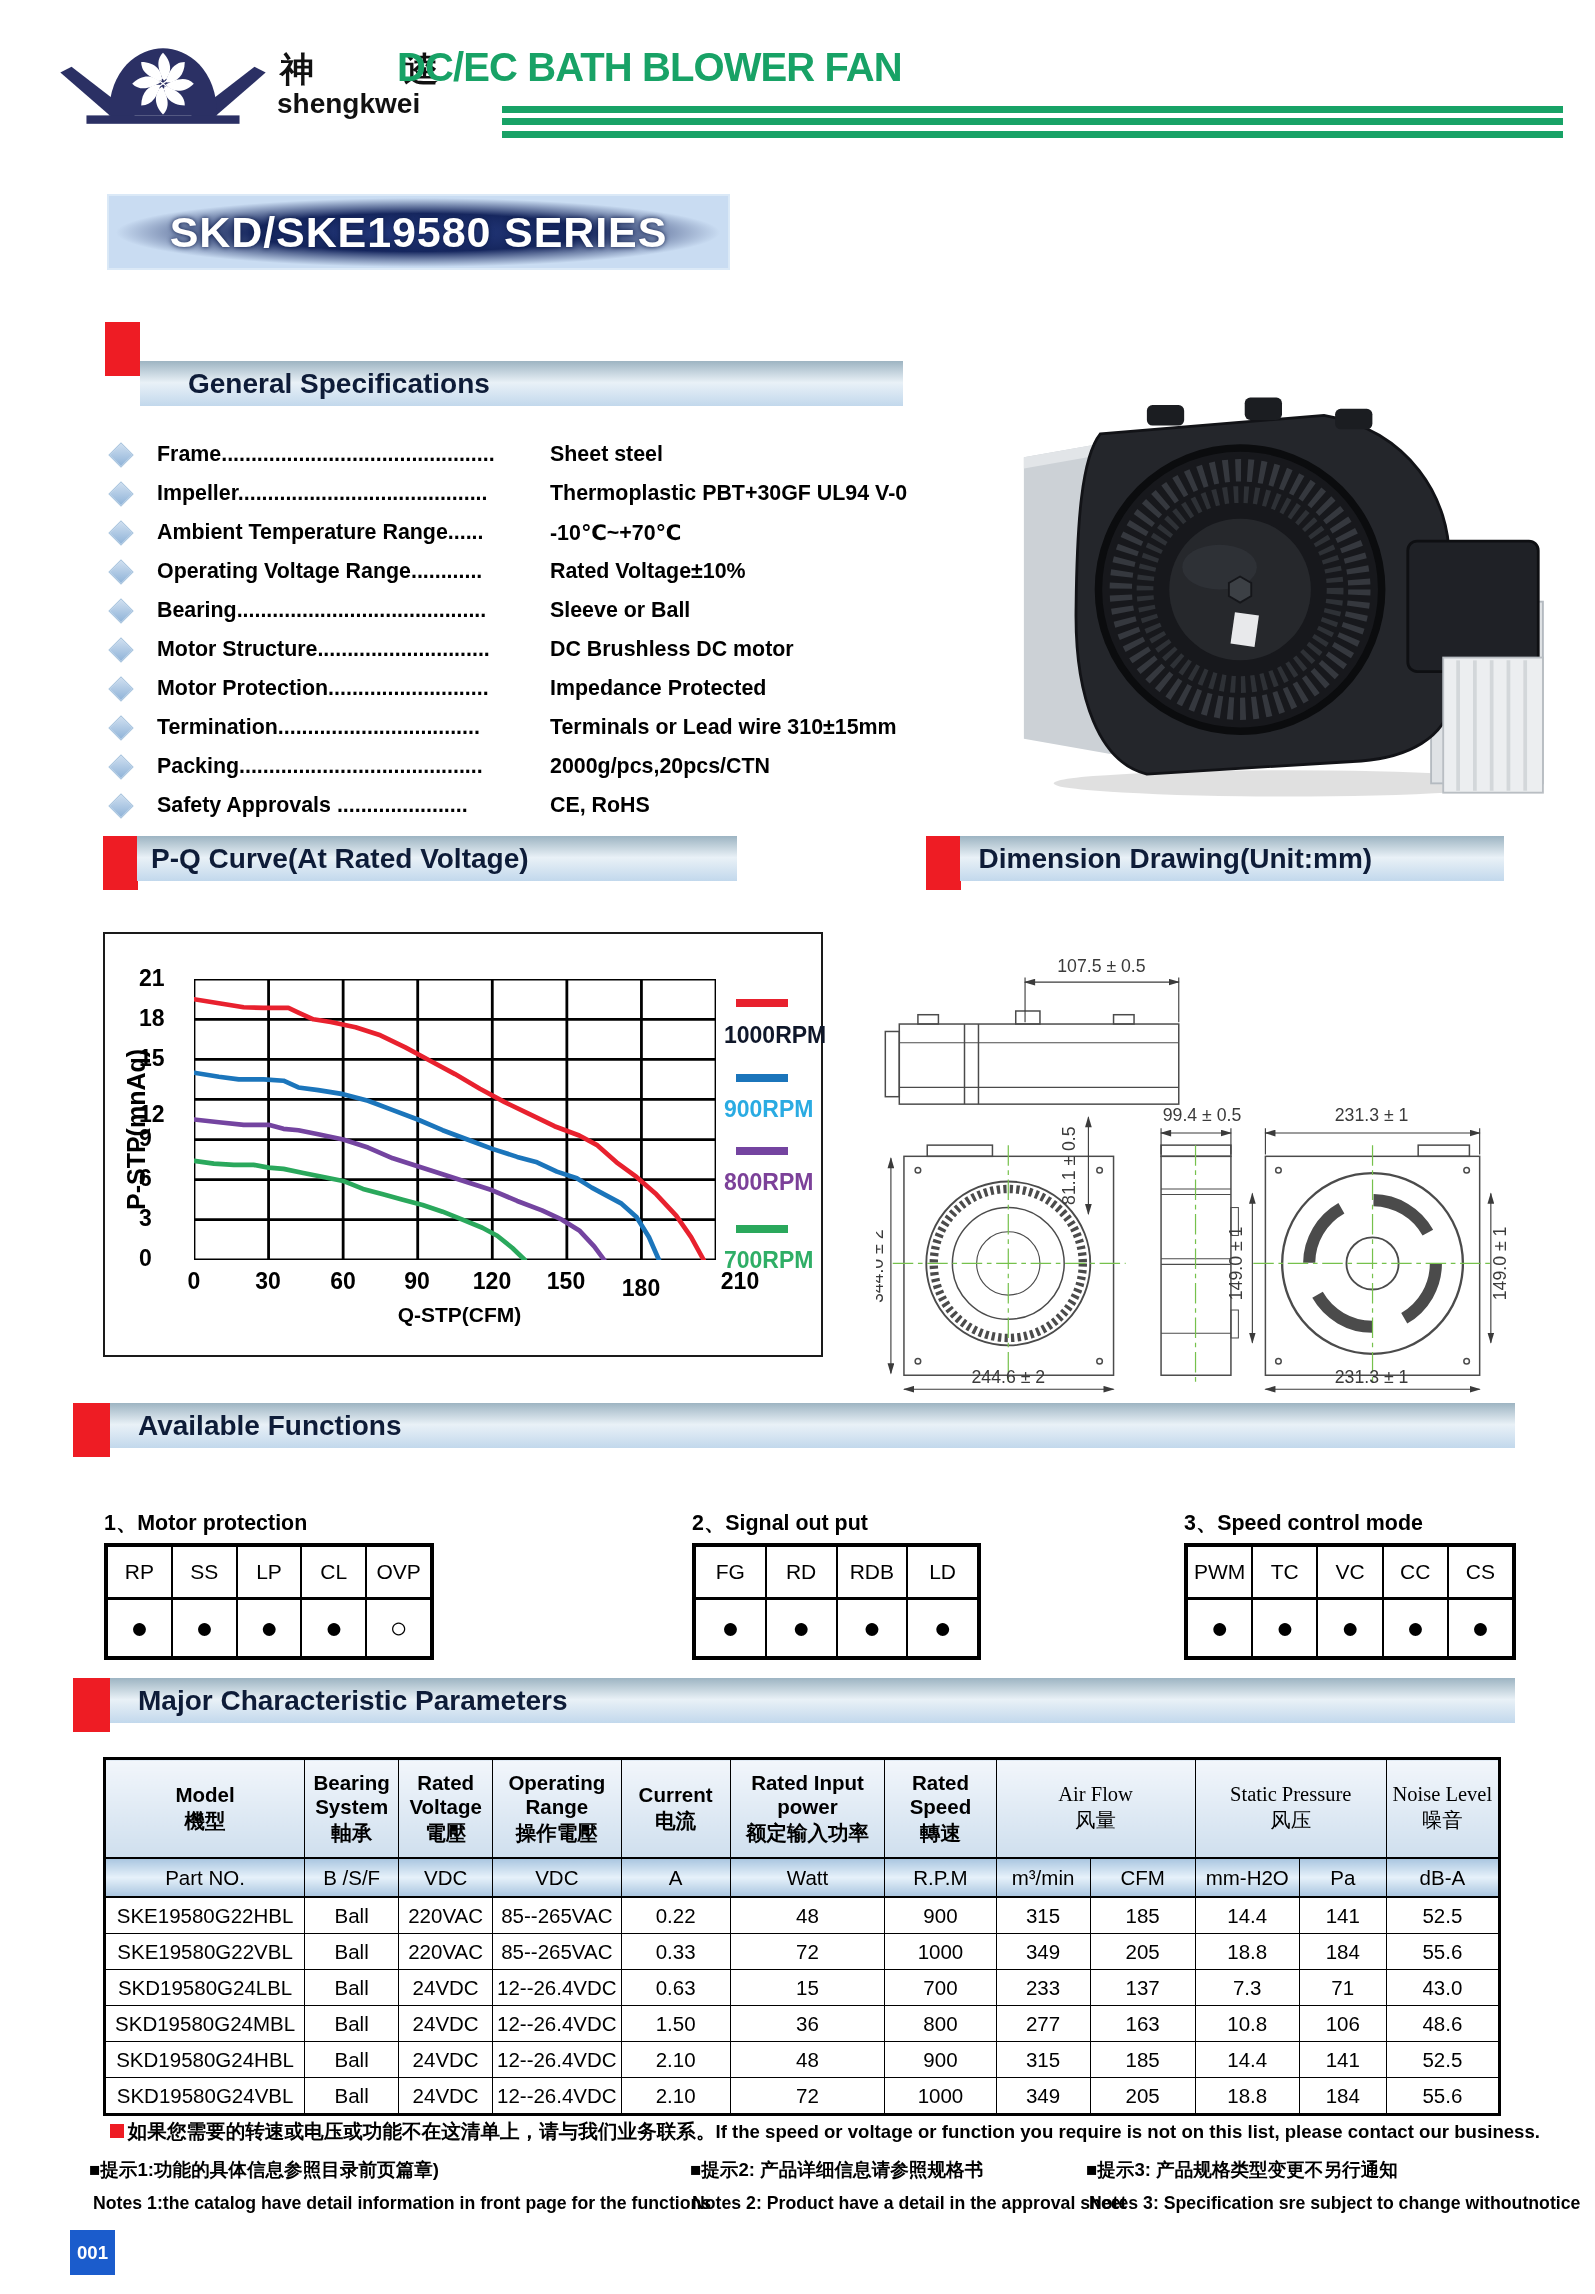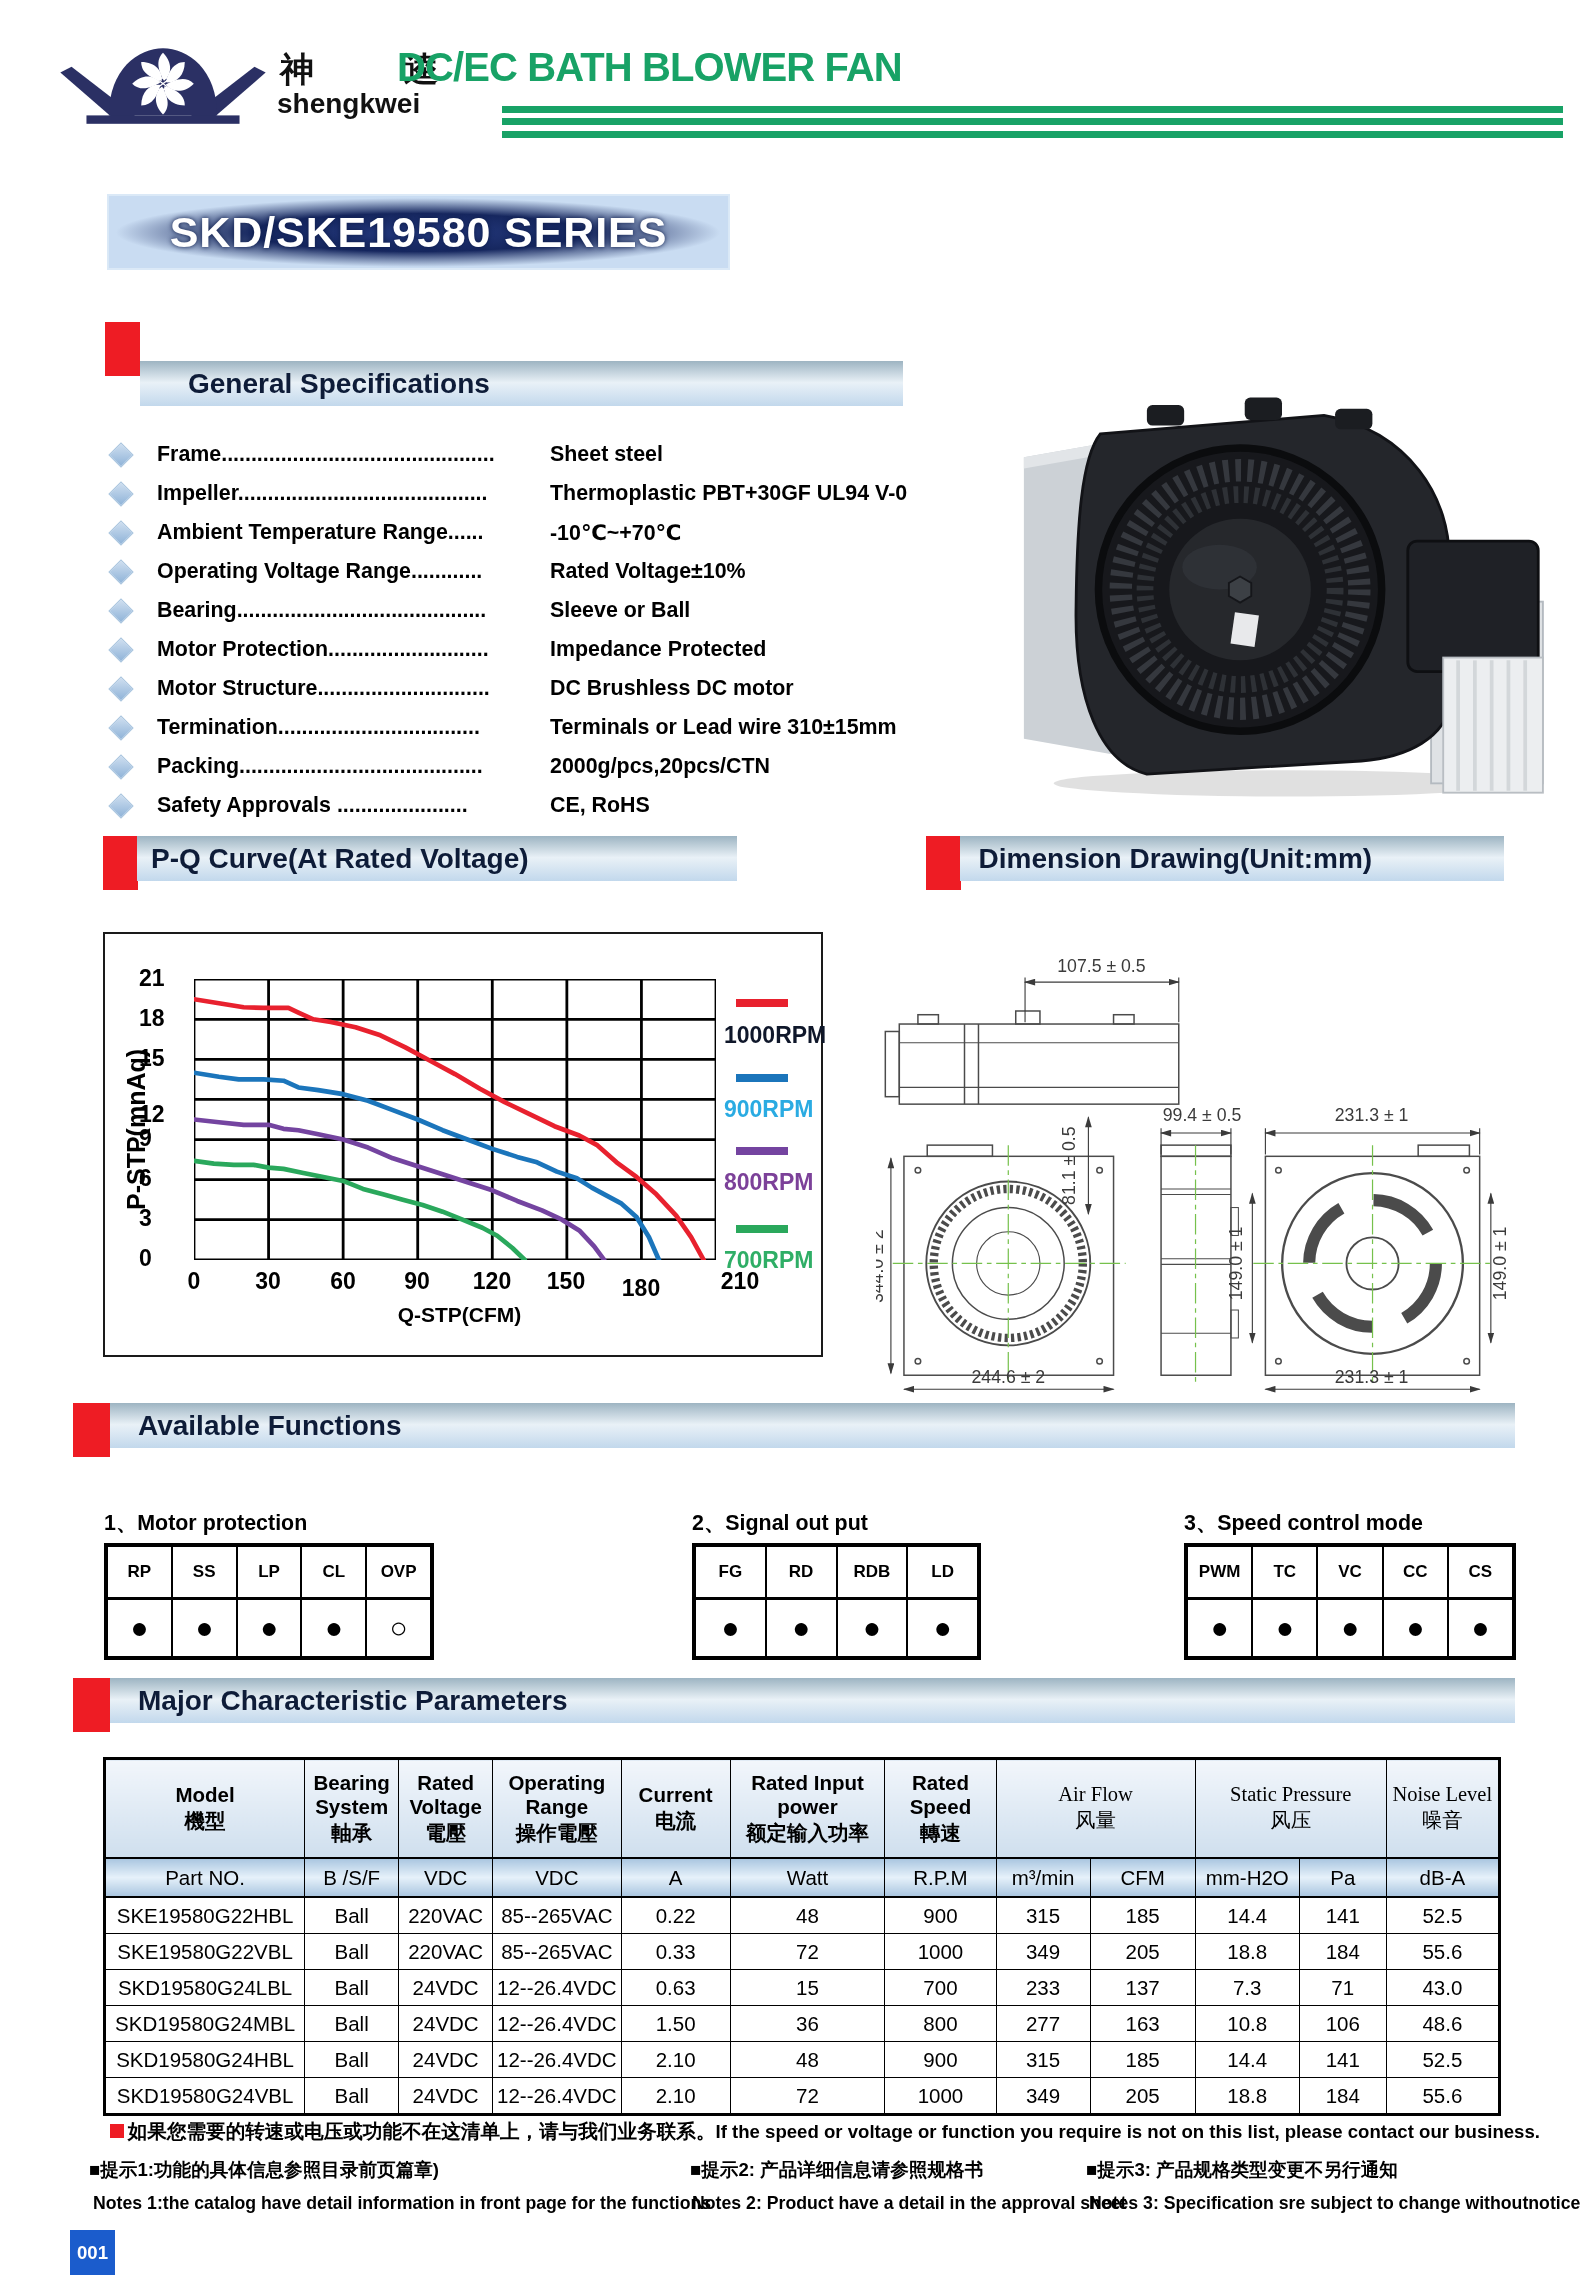--- a/index.html
+++ b/index.html
@@ -46,21 +46,21 @@
   .lg-swatch{position:absolute;width:52px;height:7.5px;}
   .lg-label{position:absolute;font-size:23px;font-weight:bold;white-space:nowrap;}
 
   
   .dim-svg text{font-family:"Liberation Sans","DejaVu Sans",sans-serif;font-size:19px;fill:#3b3b3b;}
 
   
   .fn-title{position:absolute;top:1508px;font-size:21.4px;font-weight:bold;white-space:nowrap;}
   .fn-table{position:absolute;top:1543px;display:grid;border:3.7px solid #000;background:#fff;}
   .fn-cell{border:1.4px solid #000;display:flex;align-items:center;justify-content:center;}
-  .fn-head{height:50px;font-size:17px;font-weight:bold;border-bottom:2.3px solid #000;}
+  .fn-head{height:50px;font-size:21px;font-weight:normal;border-bottom:2.3px solid #000;}
   .fn-mark{height:56px;font-size:30px;}
 
   
   .params{position:absolute;left:103px;top:1757px;border-collapse:collapse;table-layout:fixed;width:1398px;
           background:#fff;border:3.7px solid #000;}
   .params th,.params td{border:1.9px solid #000;text-align:center;vertical-align:middle;padding:0 1.9px;}
   .params thead tr.h1 th{height:97px;background:linear-gradient(180deg,#f2f6fb,#cfdfee);
                          font-size:20.5px;font-weight:bold;border-bottom:2.8px solid #000;}
   .params thead tr.h1 th .hcn{font-weight:bold;}
   .params thead tr.h2 td{height:37px;background:linear-gradient(180deg,#aac6e0,#e6f1fa 50%,#aac6e0);
@@ -141,27 +141,27 @@
         <span class="spec-label">Operating Voltage Range............</span>
         <span class="spec-value">Rated Voltage±10%</span>
       </div>
       <div class="spec-row">
         <span class="spec-diamond"></span>
         <span class="spec-label">Bearing..........................................</span>
         <span class="spec-value">Sleeve or Ball</span>
       </div>
       <div class="spec-row">
         <span class="spec-diamond"></span>
+        <span class="spec-label">Motor Structure.............................</span>
+        <span class="spec-value">DC Brushless DC motor</span>
+      </div>
+      <div class="spec-row">
+        <span class="spec-diamond"></span>
         <span class="spec-label">Motor Protection...........................</span>
         <span class="spec-value">Impedance Protected</span>
-      </div>
-      <div class="spec-row">
-        <span class="spec-diamond"></span>
-        <span class="spec-label">Motor Structure.............................</span>
-        <span class="spec-value">DC Brushless DC motor</span>
       </div>
       <div class="spec-row">
         <span class="spec-diamond"></span>
         <span class="spec-label">Termination..................................</span>
         <span class="spec-value">Terminals or Lead wire 310±15mm</span>
       </div>
       <div class="spec-row">
         <span class="spec-diamond"></span>
         <span class="spec-label">Packing.........................................</span>
         <span class="spec-value">2000g/pcs,20pcs/CTN</span>

